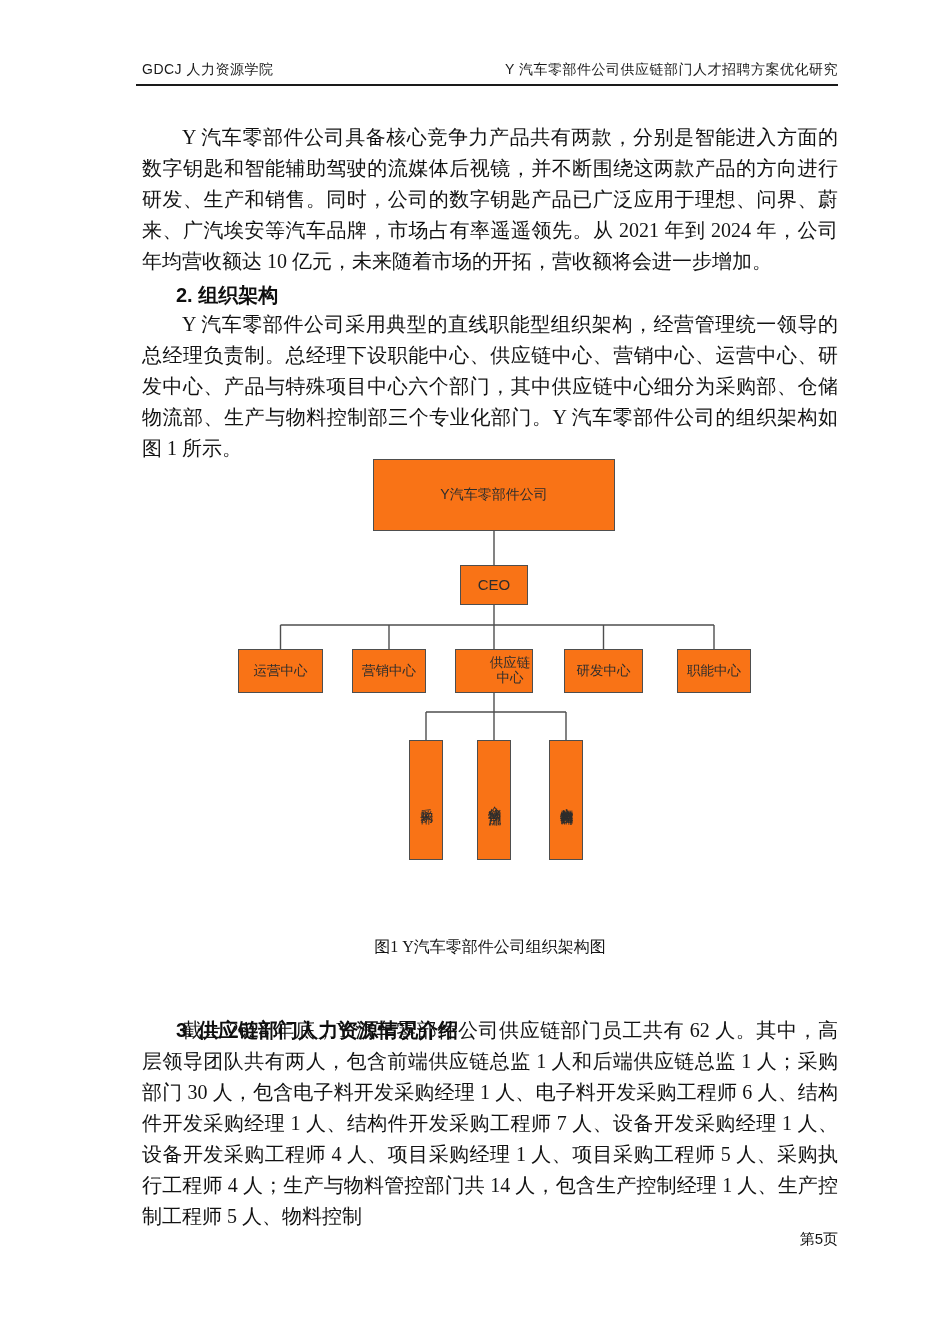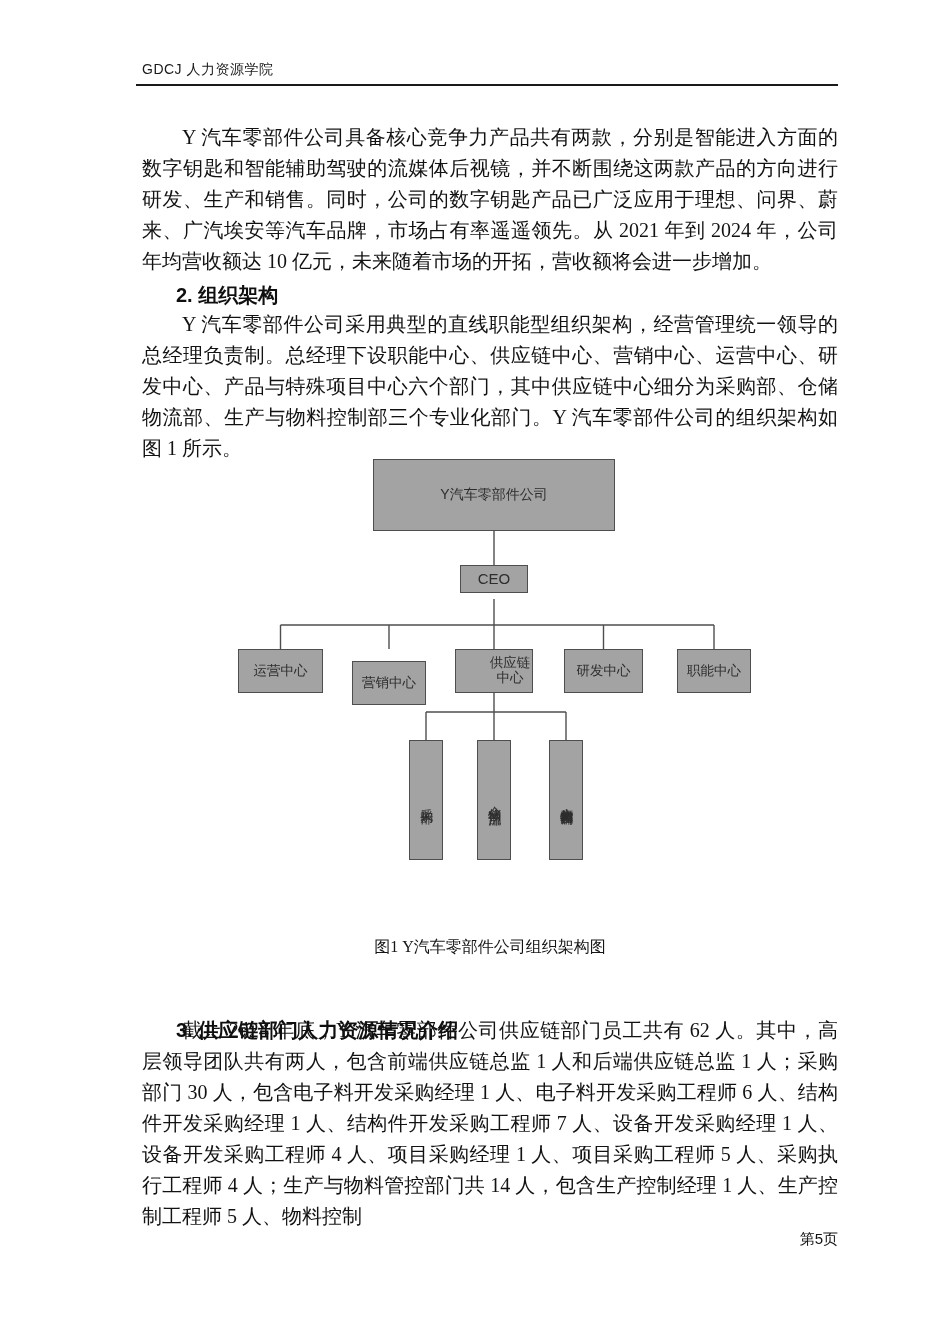--- a/index.html
+++ b/index.html
@@ -57,30 +57,30 @@
   .org-chart {
     position: absolute;
     left: 230px; top: 455px; width: 530px; height: 410px;
     font-family: "Liberation Sans", sans-serif;
     color: #2d2d2d;
   }
   .org-chart svg { position: absolute; left: 0; top: 0; }
   .node {
     position: absolute;
     border: 1.3px solid #4e4e4e;
-    background: #a3a3a3;
+    background: #f97316;
     display: flex; align-items: center; justify-content: center;
     font-size: 14px; text-align: center;
     line-height: 1.1;
   }
   .node-root  { left: 143px; top: 4px;   width: 242px; height: 72px; }
-  .node-ceo   { left: 230px; top: 110px; width: 68px;  height: 28px; font-size: 15px; }
+  .node-ceo   { left: 230px; top: 110px; width: 68px;  height: 40px; font-size: 15px; }
   .node-c     { top: 194px; height: 44px; font-size: 13.5px; }
   .node-c0 { left: 8px;   width: 85px; }
-  .node-c1 { left: 122px; width: 74px; margin-top: 12px; }
+  .node-c1 { left: 122px; width: 74px; }
   .node-c2 { left: 225px; width: 78px; padding-left: 32px; }
   .node-c3 { left: 334px; width: 79px; }
   .node-c4 { left: 447px; width: 74px; }
   .node-d {
     top: 285px; height: 120px; width: 34px;
     font-size: 13px;
     writing-mode: vertical-rl;
     letter-spacing: 1.5px;
   }
   .node-d0 { left: 179px; }
@@ -104,20 +104,21 @@
     font-size: 15px; color: #111111;
   }
 </style>
 </head>
 <body>
 
 <div class="page">
 
   <div class="hdr">
     <span>GDCJ 人力资源学院</span>
+    <span>Y 汽车零部件公司供应链部门人才招聘方案优化研究</span>
   </div>
   <div class="hdr-rule"></div>
 
   <p class="para p1">Y 汽车零部件公司具备核心竞争力产品共有两款，分别是智能进入方面的数字钥匙和智能辅助驾驶的流媒体后视镜，并不断围绕这两款产品的方向进行研发、生产和销售。同时，公司的数字钥匙产品已广泛应用于理想、问界、蔚来、广汽埃安等汽车品牌，市场占有率遥遥领先。从 2021 年到 2024 年，公司年均营收额达 10 亿元，未来随着市场的开拓，营收额将会进一步增加。</p>
 
   <h2 class="heading h2">2. 组织架构</h2>
   <p class="para p2">Y 汽车零部件公司采用典型的直线职能型组织架构，经营管理统一领导的总经理负责制。总经理下设职能中心、供应链中心、营销中心、运营中心、研发中心、产品与特殊项目中心六个部门，其中供应链中心细分为采购部、仓储物流部、生产与物料控制部三个专业化部门。Y 汽车零部件公司的组织架构如图 1 所示。</p>
 
   <div class="org-chart">
     <svg width="530" height="410" viewBox="0 0 530 410">

